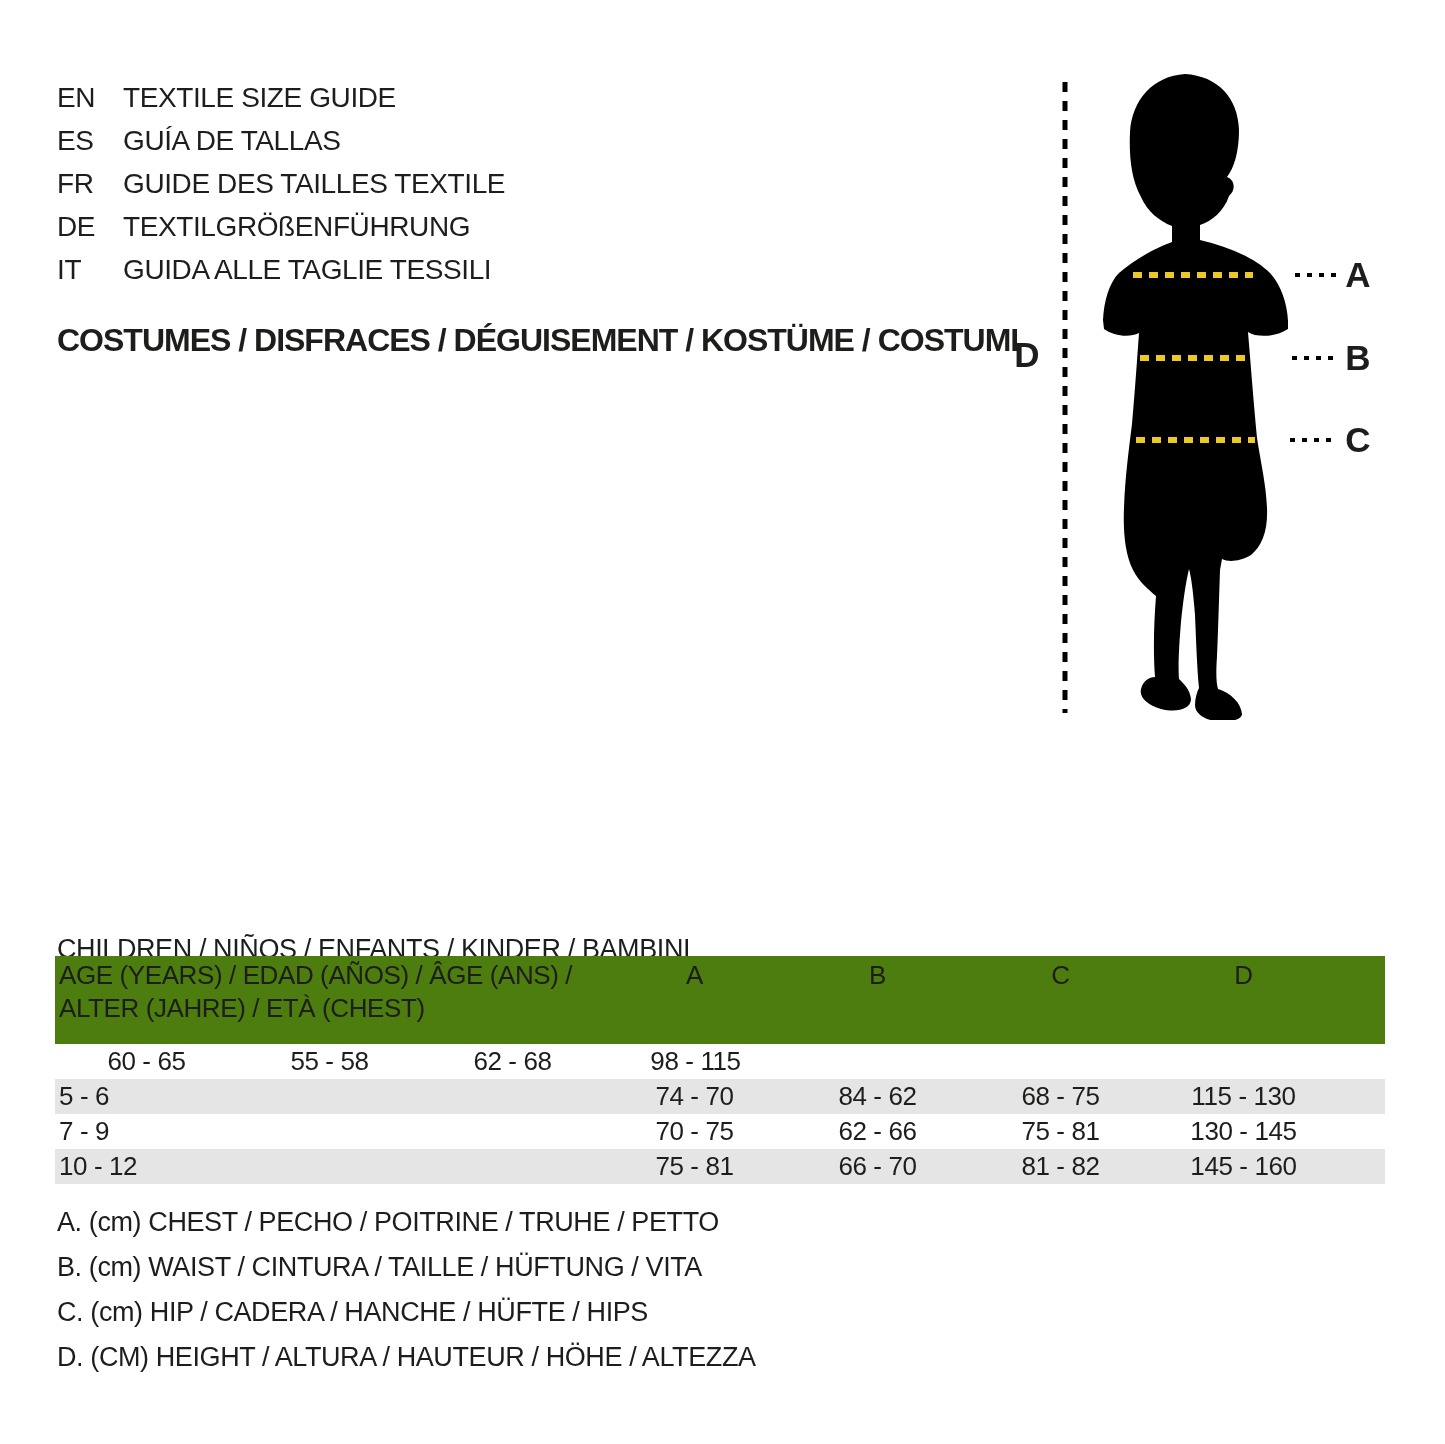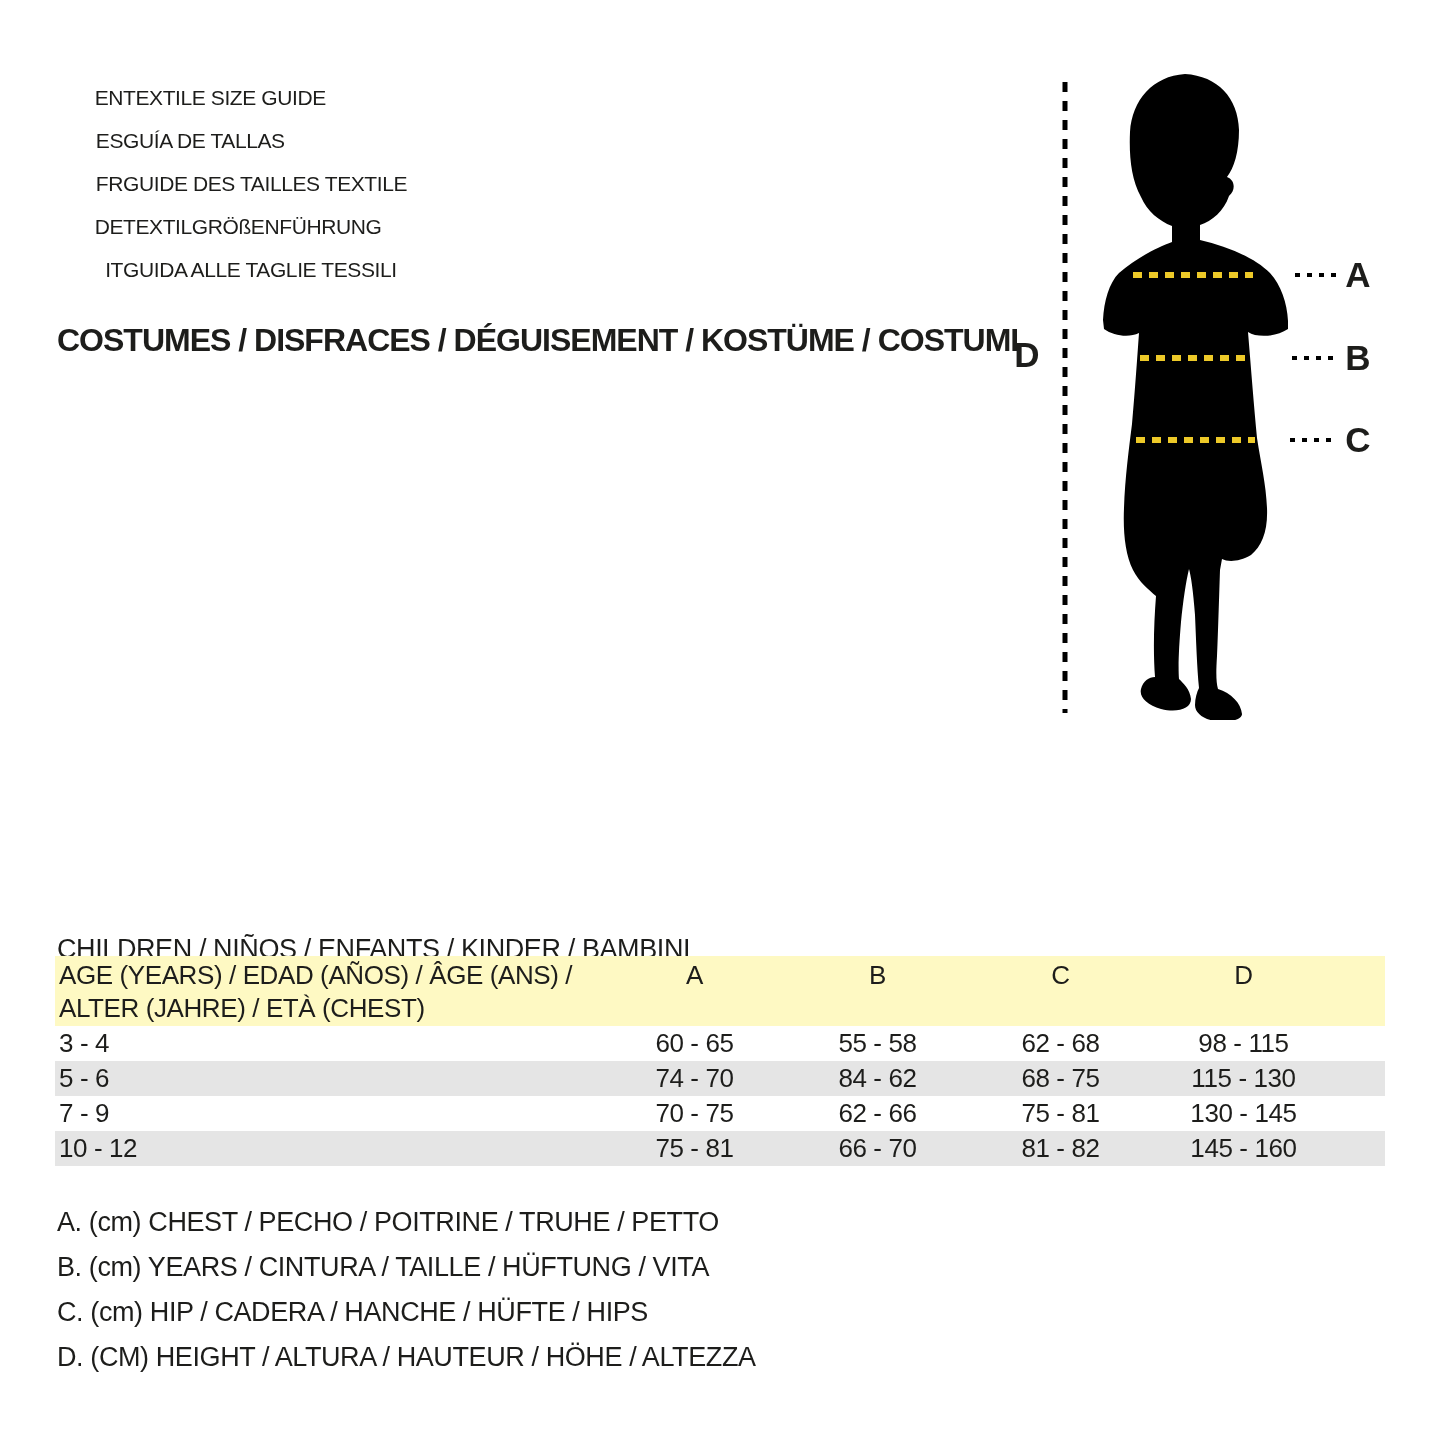--- a/index.html
+++ b/index.html
@@ -7,21 +7,21 @@
     position:relative;
     width:1445px;
     height:1444px;
     background:#ffffff;
     font-family:"Liberation Sans","DejaVu Sans",sans-serif;
     color:#1d1d1b;
     overflow:hidden;
   }
   
   .langs{position:absolute;left:57px;top:76px;}
-  .lang-row{display:flex;height:43px;line-height:43px;font-size:21px;letter-spacing:-0.4px;text-align:right;}
+  .lang-row{display:flex;height:43px;line-height:43px;font-size:28px;letter-spacing:-0.4px;}
   .lang-code{width:66px;font-weight:bold;font-weight:normal;}
   .lang-label{white-space:nowrap;}
   
   .category-title{
     position:absolute;left:57px;top:322px;
     font-size:32px;font-weight:bold;letter-spacing:-1px;white-space:nowrap;
   }
   
   .figure-svg{position:absolute;left:1055px;top:70px;}
   .measure-label{
@@ -32,21 +32,21 @@
   .label-b{left:1338px;top:337px;}
   .label-c{left:1338px;top:419px;}
   .label-d{left:1007px;top:334px;}
   
   .section-title{
     position:absolute;left:57px;top:906px;
     font-size:27px;letter-spacing:-0.4px;white-space:nowrap;margin-top:28px;
   }
   
   .size-table{position:absolute;left:55px;top:956px;width:1330px;font-size:26px;letter-spacing:-0.4px;}
-  .t-head{display:flex;background:#fef9c3;height:70px;align-items:flex-start;}
+  .t-head{display:flex;background:#4d7c0f;height:88px;align-items:flex-start;}
   .t-row{display:flex;height:35px;line-height:35px;}
   .t-row.alt{background:#e5e5e5;}
   .cell-age{width:548px;padding-left:4px;box-sizing:border-box;}
   .t-head .cell-age{line-height:33px;padding-top:3px;}
   .cell-val{width:183px;text-align:center;}
   .t-head .cell-val{line-height:33px;padding-top:3px;}
   
   .legend{position:absolute;left:57px;top:1200px;}
   .legend-line{height:45px;line-height:45px;font-size:27px;letter-spacing:-0.4px;white-space:nowrap;}
 </style>
@@ -153,21 +153,20 @@
         <div>AGE (YEARS) / EDAD (AÑOS) / ÂGE (ANS) /</div>
         <div>ALTER (JAHRE) / ETÀ (CHEST)</div>
       </div>
       <div class="cell-val">A</div>
       <div class="cell-val">B</div>
       <div class="cell-val">C</div>
       <div class="cell-val">D</div>
     </div>
 
     <div class="t-row">
-      <div class="cell-age">3 - 4</div>
       <div class="cell-val">60 - 65</div>
       <div class="cell-val">55 - 58</div>
       <div class="cell-val">62 - 68</div>
       <div class="cell-val">98 - 115</div>
     </div>
     <div class="t-row alt">
       <div class="cell-age">5 - 6</div>
       <div class="cell-val">74 - 70</div>
       <div class="cell-val">84 - 62</div>
       <div class="cell-val">68 - 75</div>
@@ -184,18 +183,18 @@
       <div class="cell-age">10 - 12</div>
       <div class="cell-val">75 - 81</div>
       <div class="cell-val">66 - 70</div>
       <div class="cell-val">81 - 82</div>
       <div class="cell-val">145 - 160</div>
     </div>
   </div>
 
   <div class="legend">
     <div class="legend-line">A. (cm) CHEST / PECHO / POITRINE / TRUHE / PETTO</div>
-    <div class="legend-line">B. (cm) YEARS / CINTURA / TAILLE / HÜFTUNG / VITA</div>
+    <div class="legend-line">B. (cm) WAIST / CINTURA / TAILLE / HÜFTUNG / VITA</div>
     <div class="legend-line">C. (cm) HIP / CADERA / HANCHE / HÜFTE / HIPS</div>
     <div class="legend-line">D. (CM) HEIGHT / ALTURA / HAUTEUR / HÖHE / ALTEZZA</div>
   </div>
 
 </div>
 
 </body></html>

